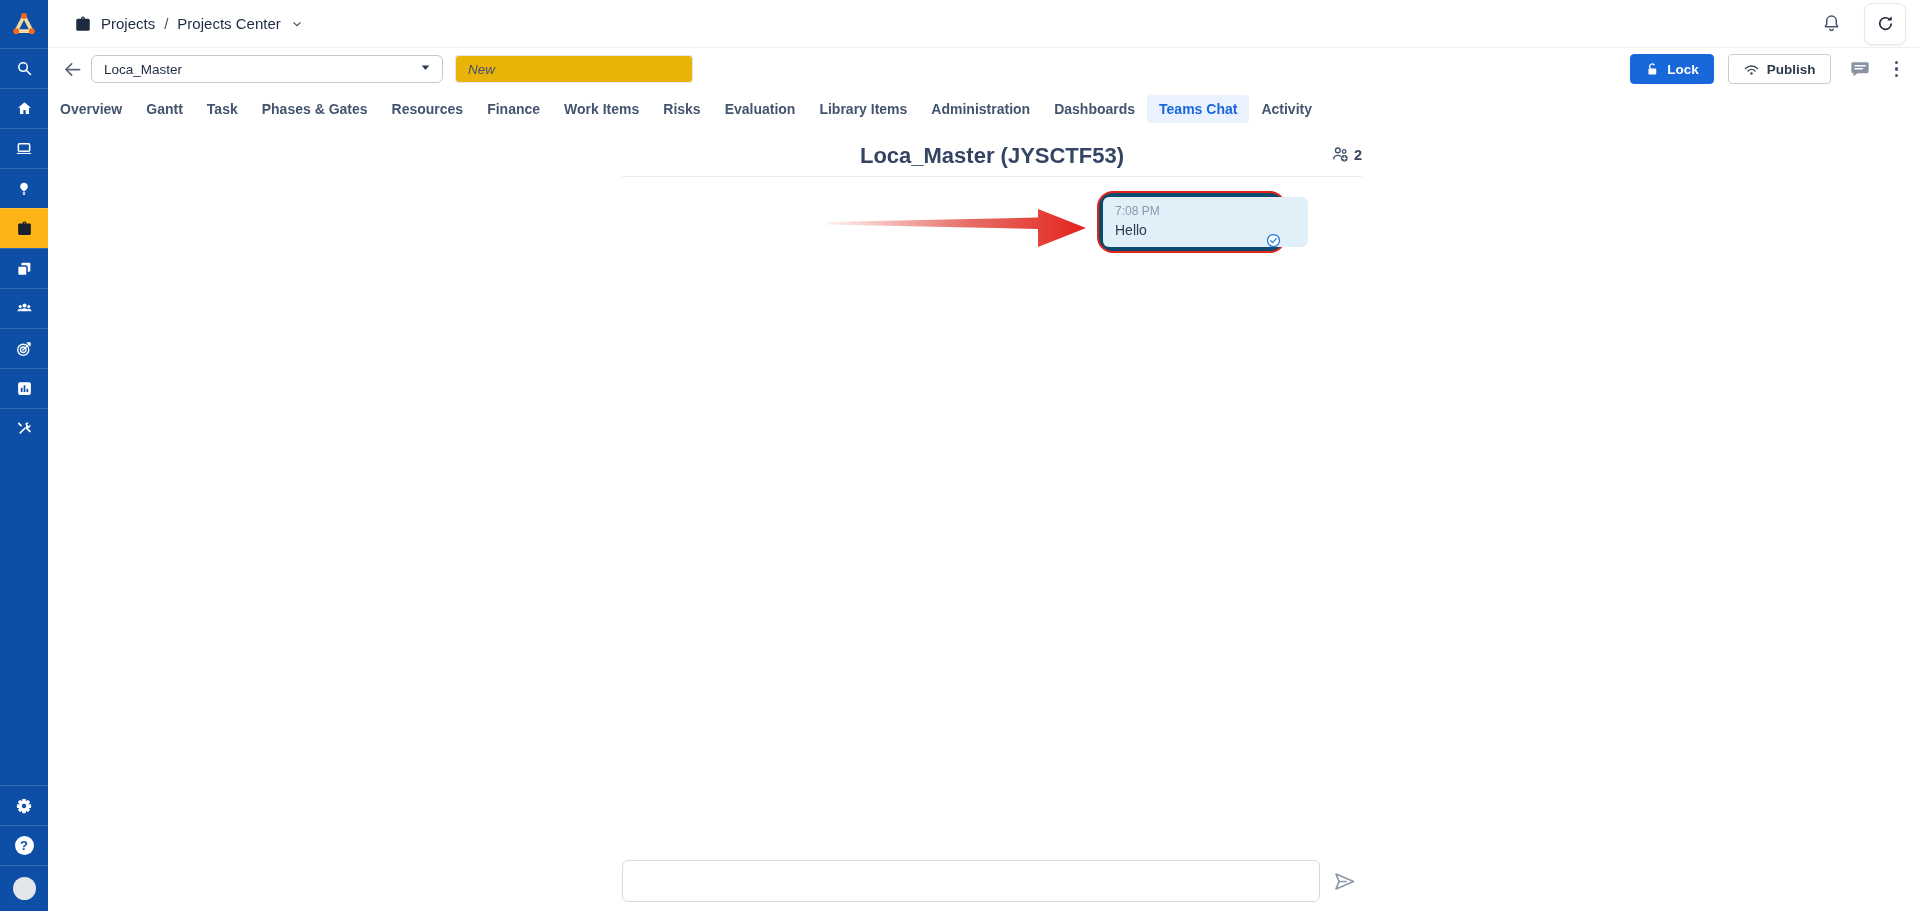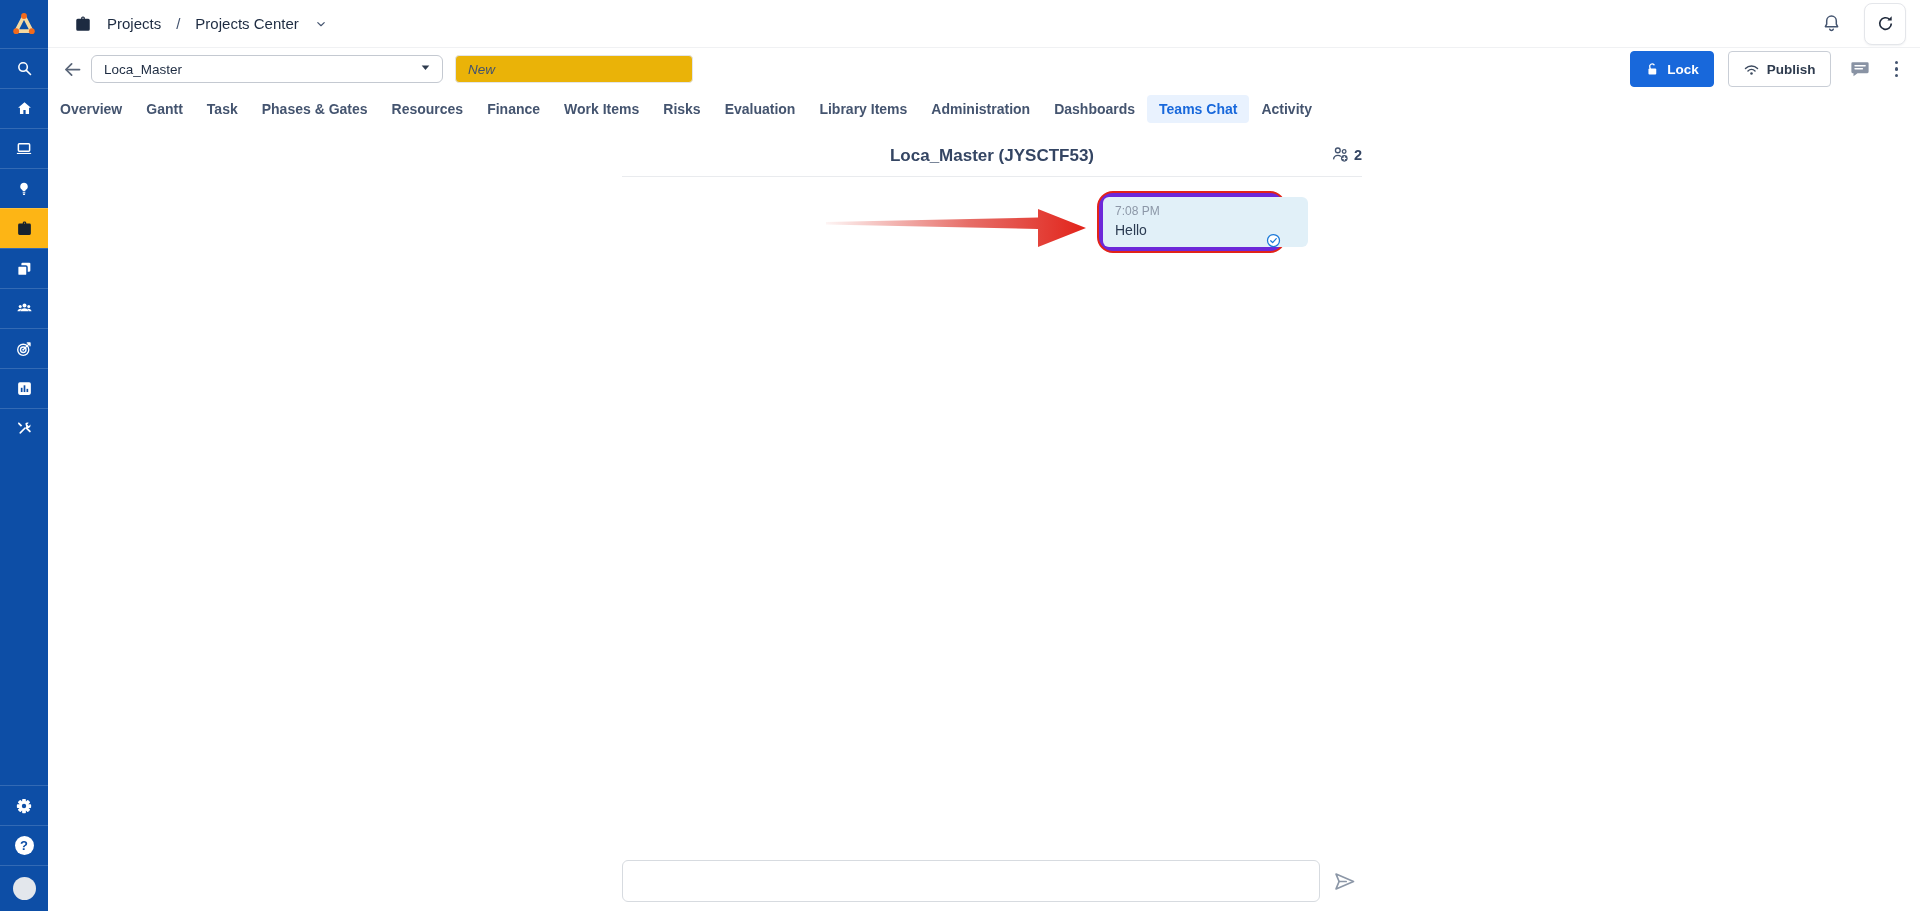--- a/index.html
+++ b/index.html
@@ -12,53 +12,53 @@
   .logo-cell { height:48px; display:grid; place-items:center; }
   .side-item { height:40px; display:grid; place-items:center; color:#fff; border-top:1px solid rgba(255,255,255,.16); cursor:pointer; }
   .side-item.active { background:#FDB515; color:#17222E; }
   .side-item svg { display:block; }
   .side-spacer { flex:1; }
   .help-bubble { width:19px; height:19px; background:#fff; border-radius:50%; color:#0D4EA6; font-weight:700; font-size:13px; display:grid; place-items:center; }
   .avatar-circle { width:23px; height:23px; border-radius:50%; background:#E3E7EC; }
 
   
   .topbar { position:absolute; left:48px; top:0; right:0; height:48px; background:#fff; border-bottom:1px solid #F0F1F3; display:flex; align-items:center; padding:0 14px 0 26px; }
-  .breadcrumb { display:flex; align-items:center; gap:15px; font-size:15px; color:#1D2B41; }
+  .breadcrumb { display:flex; align-items:center; gap:9px; font-size:15px; color:#1D2B41; }
   .breadcrumb .sep { color:#42526E; }
   .topbar-right { margin-left:auto; display:flex; align-items:center; gap:18px; }
   .icon-btn { background:none; border:none; cursor:pointer; display:grid; place-items:center; padding:4px; }
   .refresh-btn { width:42px; height:42px; border:1px solid #E4E6EA; border-radius:8px; background:#fff; box-shadow:0 1px 2px rgba(9,30,66,.06); display:grid; place-items:center; cursor:pointer; }
 
   
   .toolbar { position:absolute; left:48px; top:48px; right:0; height:42px; display:flex; align-items:center; padding:0 16px 0 12px; background:#fff; }
   .back-btn { background:none; border:none; cursor:pointer; display:grid; place-items:center; padding:2px; margin-right:6px; }
   .project-select { width:352px; height:28px; border:1px solid #C4C9D1; border-radius:6px; display:flex; align-items:center; padding:0 10px 0 12px; font-size:13.5px; color:#1D2B41; cursor:pointer; background:#fff; }
   .project-select .caret { margin-left:auto; }
   .status-field { width:238px; height:28px; margin-left:12px; background:#eab308; border:1px solid #E3E5E8; border-radius:4px; display:flex; align-items:center; padding:0 12px; font-size:13.5px; font-style:italic; color:#42526E; cursor:text; }
   .toolbar-right { margin-left:auto; display:flex; align-items:center; gap:14px; }
-  .btn { height:36px; border-radius:4px; font-size:13.5px; font-weight:700; display:inline-flex; align-items:center; gap:7px; padding:0 14px; cursor:pointer; font-family:inherit; }
+  .btn { height:30px; border-radius:4px; font-size:13.5px; font-weight:700; display:inline-flex; align-items:center; gap:7px; padding:0 14px; cursor:pointer; font-family:inherit; }
   .btn-primary { background:#1868DB; border:1px solid #1868DB; color:#fff; }
   .btn-outline { background:#fff; border:1px solid #C9CED6; color:#2E3B4E; }
   .kebab { display:flex; flex-direction:column; gap:3px; padding:4px 6px; cursor:pointer; background:none; border:none; }
   .kebab i { width:3.5px; height:3.5px; border-radius:50%; background:#44546F; display:block; }
 
   
   .tabbar { position:absolute; left:48px; top:93px; right:0; height:32px; display:flex; align-items:center; }
   .tab { padding:6px 12px; font-size:14px; font-weight:600; color:#44546F; border-radius:4px; cursor:pointer; white-space:nowrap; }
   .tab.active { background:#E9F2FE; color:#1868DB; }
 
   
   .chat-col { position:absolute; left:622px; top:140px; width:740px; }
   .chat-header { position:relative; height:32px; display:flex; align-items:center; justify-content:center; }
-  .chat-title { font-size:17px; font-weight:600; color:#344563; }
+  .chat-title { font-size:22px; font-weight:600; color:#344563; }
   .chat-members { position:absolute; right:0; top:5px; display:flex; align-items:center; gap:4px; color:#344563; font-size:14.5px; font-weight:700; cursor:pointer; }
   .chat-divider { margin-top:4px; border:none; border-top:1px solid #E9EBEE; width:100%; }
 
   .annotation-arrow { position:absolute; left:826px; top:203px; pointer-events:none; }
-  .message-box { position:absolute; left:1097px; top:191px; width:189px; height:62px; border:2.5px solid #E2231A; border-radius:16px; background:#6d28d9; padding:4px; }
+  .message-box { position:absolute; left:1097px; top:191px; width:189px; height:62px; border:2.5px solid #E2231A; border-radius:16px; background:#0c4a6e; padding:4px; }
   .bubble { width:205px; height:100%; background:#E1F0F8; border-radius:6px; padding:7px 12px 6px; }
   .bubble-time { font-size:12px; color:#8C97A7; }
   .bubble-text { font-size:14px; color:#2B3B52; margin-top:4px; }
   .msg-status { position:absolute; right:3px; bottom:3px; }
 
   
   .composer { position:absolute; left:622px; top:860px; width:740px; display:flex; align-items:center; }
   .composer-input { width:698px; height:42px; border:1px solid #D7DBE0; border-radius:6px; font-size:14px; color:#2B3B52; padding:0 12px; outline:none; font-family:inherit; background:#fff; }
   .send-btn { margin-left:11px; background:none; border:none; cursor:pointer; display:grid; place-items:center; padding:0; }
 </style>

